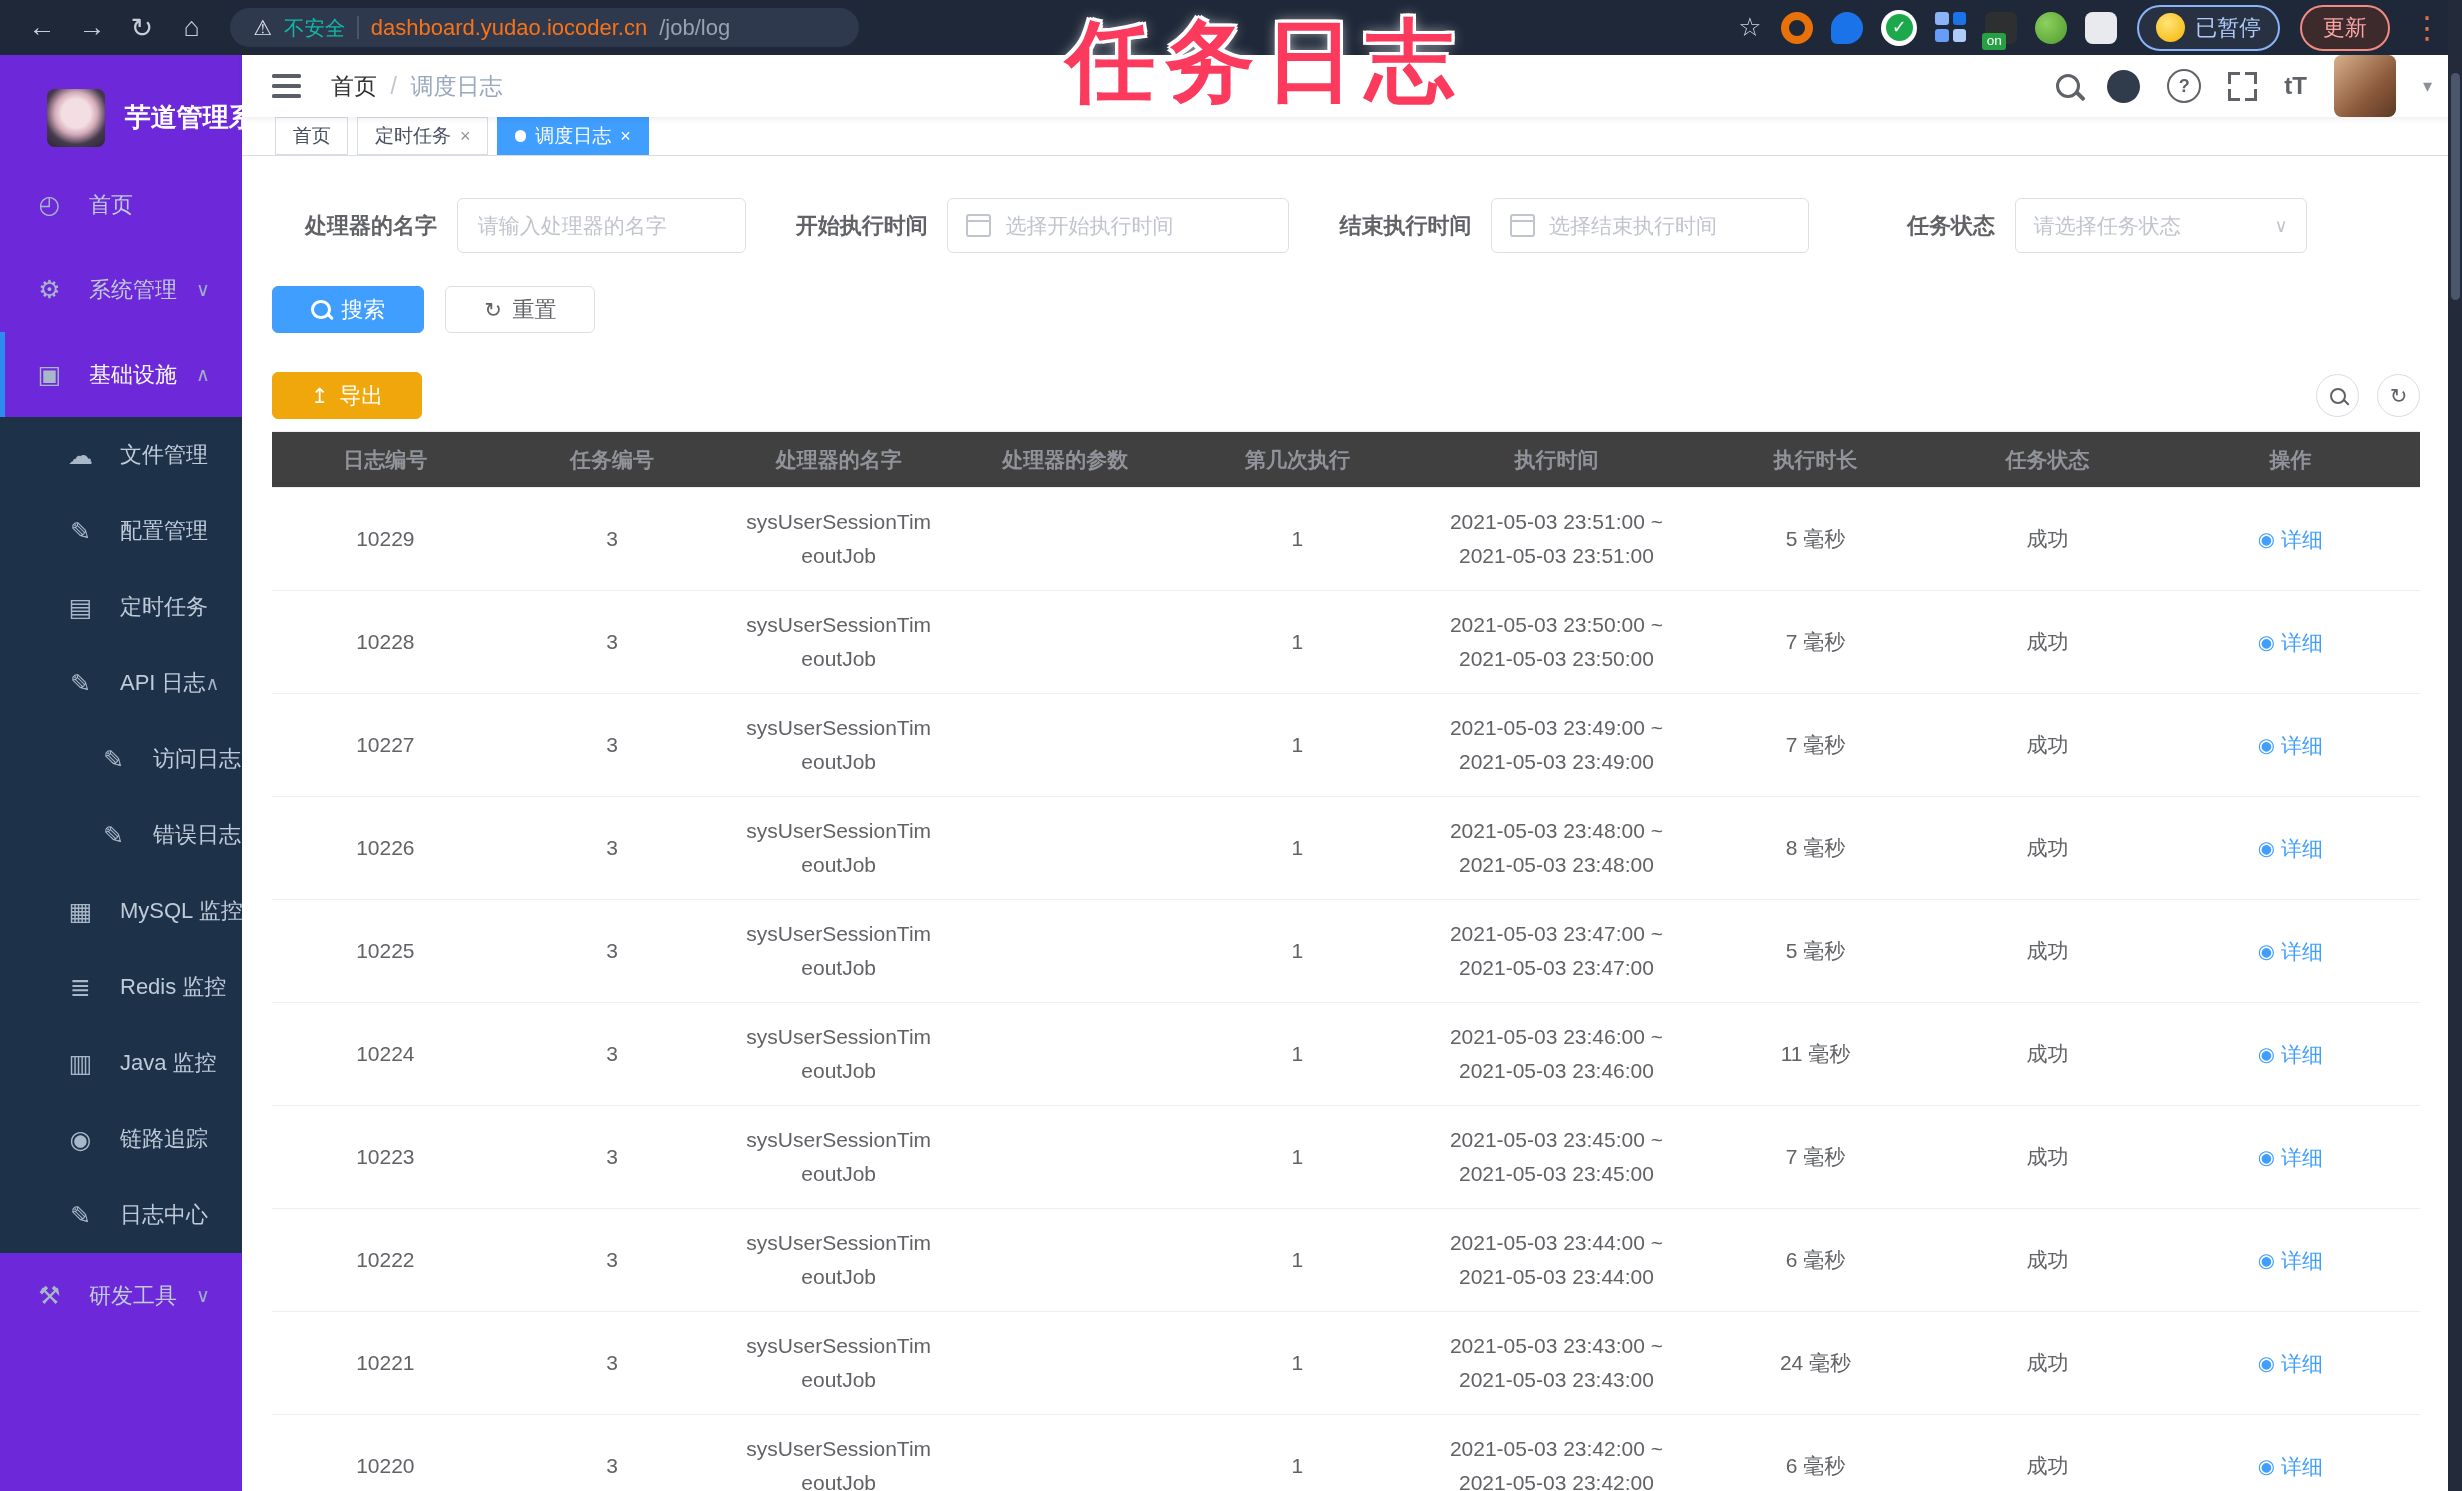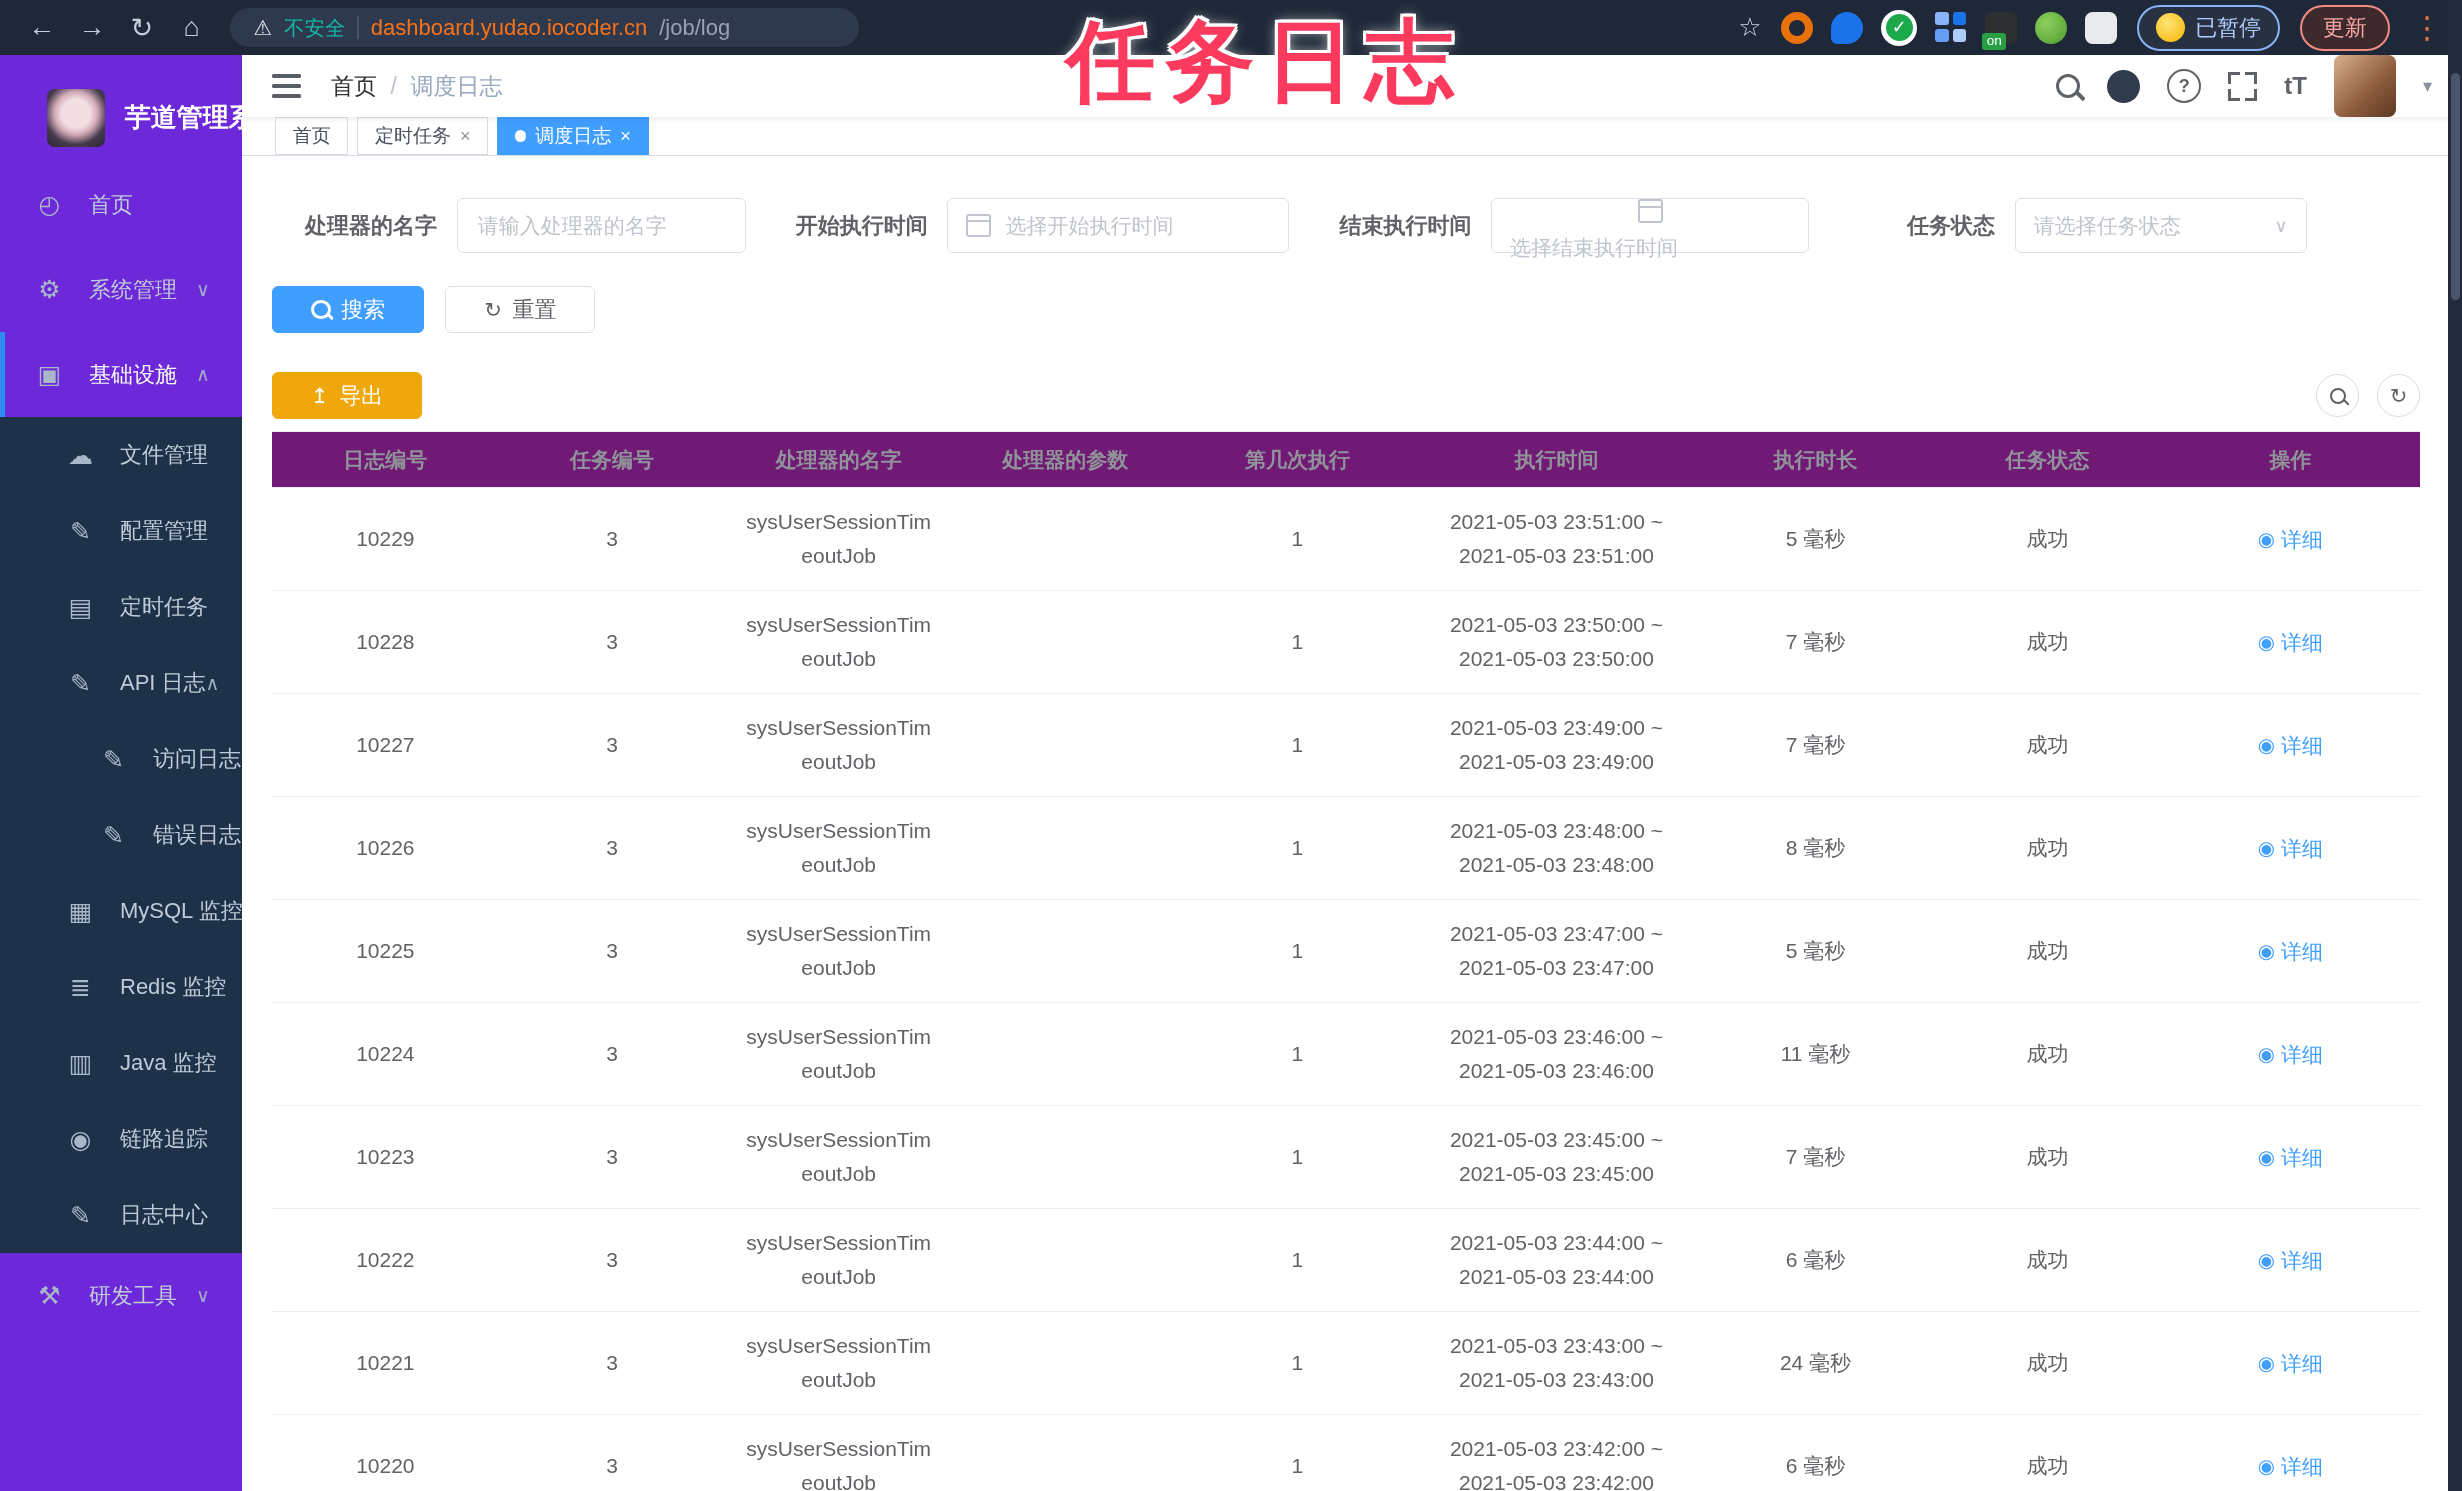--- a/index.html
+++ b/index.html
@@ -112,21 +112,21 @@
   .btn .glyph{font-size:21px;line-height:1;}
   .export-row{margin-top:39px;display:flex;align-items:center;}
   .tool-circles{margin-left:auto;display:flex;gap:18px;}
   .circle-btn{width:41px;height:41px;border-radius:50%;border:1.5px solid #d9dbdf;display:flex;align-items:center;justify-content:center;color:#5f6368;background:#fff;cursor:pointer;}
   .circle-btn .mag{width:12px;height:12px;border-width:2.3px;}
   .circle-btn .mag::after{width:7.6px;height:2.3px;right:-6px;bottom:-1.5px;}
   .circle-btn .glyph{font-size:21px;}
 
   
   table.log-table{width:100%;border-collapse:collapse;table-layout:fixed;margin-top:12px;}
-  .log-table th{height:53px;font-size:21px;color:#909399;font-weight:600;text-align:center;border-top:1.5px solid #ebeef5;border-bottom:1.5px solid #ebeef5;background:#701a75;white-space:nowrap;}
+  .log-table th{height:53px;font-size:21px;color:#909399;font-weight:600;text-align:center;border-top:1.5px solid #ebeef5;border-bottom:1.5px solid #ebeef5;background:#404040;white-space:nowrap;}
   .log-table td{height:100px;font-size:21px;color:#606266;text-align:center;border-bottom:1.5px solid #ebeef5;line-height:1.6;}
   .link{color:#409eff;display:inline-flex;align-items:center;gap:6px;font-size:21px;cursor:pointer;}
   .view-glyph{font-size:19.7px;}
 
   
   .overlay-title{position:absolute;left:1066px;top:1.5px;font-size:89px;font-weight:700;color:#fb3a5e;letter-spacing:10.6px;z-index:50;white-space:nowrap;
     text-shadow:3px 0 0 #fff,-3px 0 0 #fff,0 3px 0 #fff,0 -3px 0 #fff,3px 3px 0 #fff,-3px -3px 0 #fff,3px -3px 0 #fff,-3px 3px 0 #fff,0 0 13.6px rgba(255,255,255,.85);}
 
   
   .right-scrollbar{position:absolute;right:0;top:0;width:13.6px;height:100%;background:#232b3b;z-index:40;}
@@ -322,21 +322,21 @@
           </div>
           <div class="fg" style="margin-left:50px;">
             <label>开始执行时间</label>
             <div class="el-input" style="width:342px;">
               <span class="cal-icon"></span>
               <input placeholder="选择开始执行时间" style="">
             </div>
           </div>
           <div class="fg" style="margin-left:50px;">
             <label>结束执行时间</label>
-            <div class="el-input" style="width:318px;flex-direction:column;">
+            <div class="el-input" style="width:318px;">
               <span class="cal-icon"></span>
               <input placeholder="选择结束执行时间" style="">
             </div>
           </div>
           <div class="fg" style="margin-left:98px;">
             <label>任务状态</label>
             <div class="el-input" style="width:292px;">
               <span class="sel-placeholder">请选择任务状态</span>
               <span class="sel-arrow">∨</span>
             </div>

